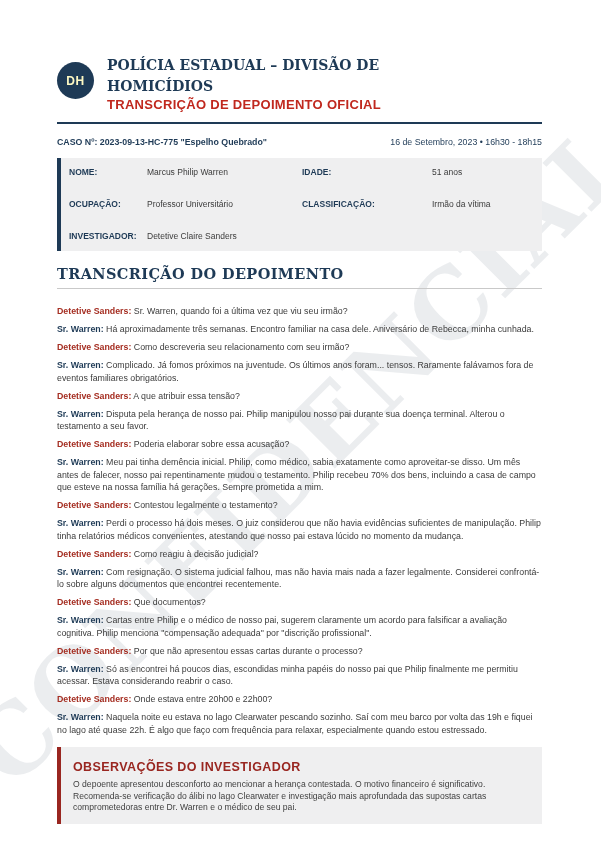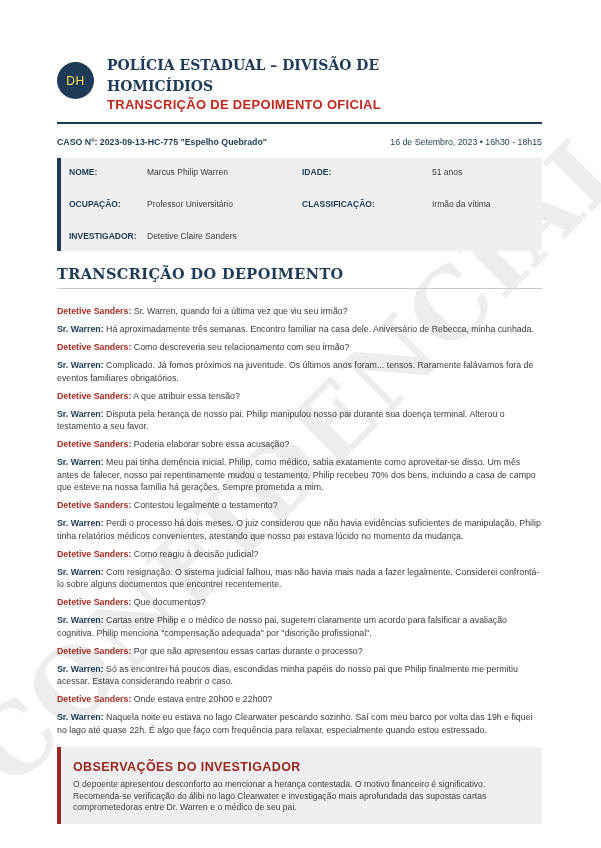--- a/index.html
+++ b/index.html
@@ -31,22 +31,22 @@
     z-index: 1;
     padding: 55px 59px 0 57px;
   }
   .header-row { display: flex; gap: 13px; align-items: flex-start; }
   .logo {
     flex: none;
     width: 37px; height: 37px;
     margin-top: 7px;
     border-radius: 50%;
     background: var(--navy, #1e3a56);
-    color: #fde047;
-    font-weight: normal;
+    color: #fef9c3;
+    font-weight: bold;
     font-size: 12px;
     display: flex; align-items: center; justify-content: center;
     letter-spacing: 0.5px;
   }
   .agency-title {
     margin: 0;
     max-width: 350px;
     font-family: "DejaVu Serif", serif;
     font-weight: bold;
     font-size: 14px;

